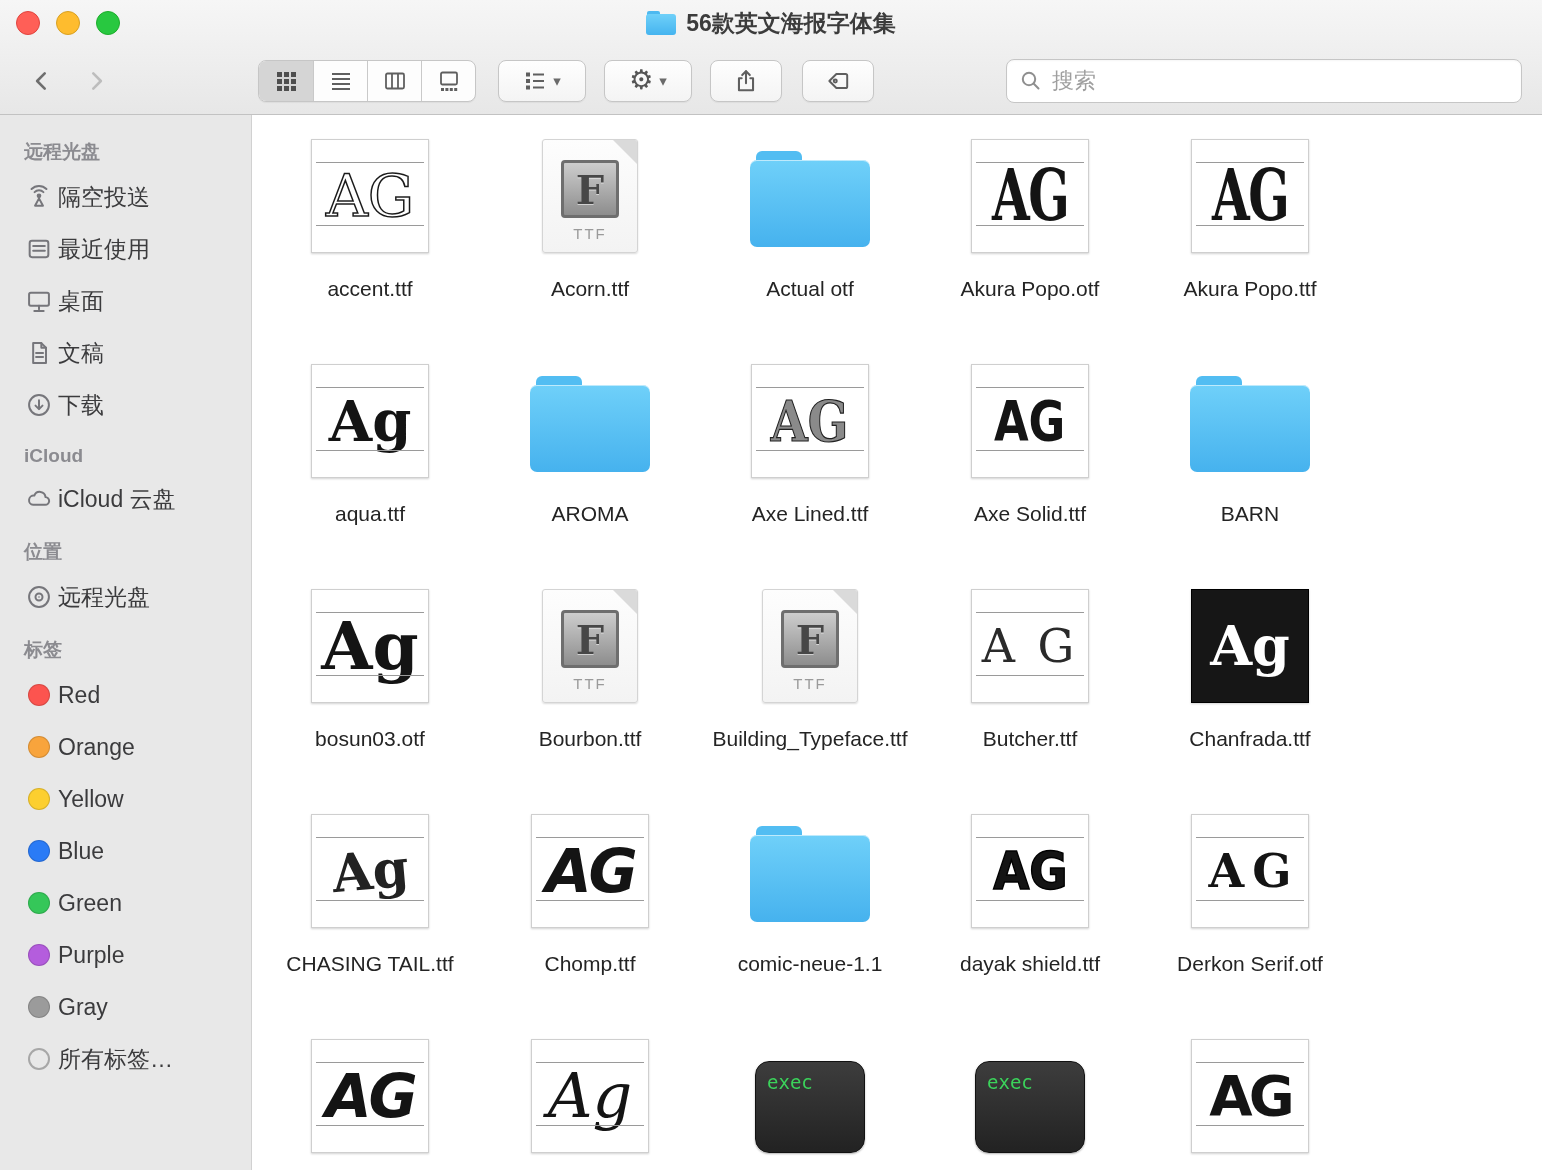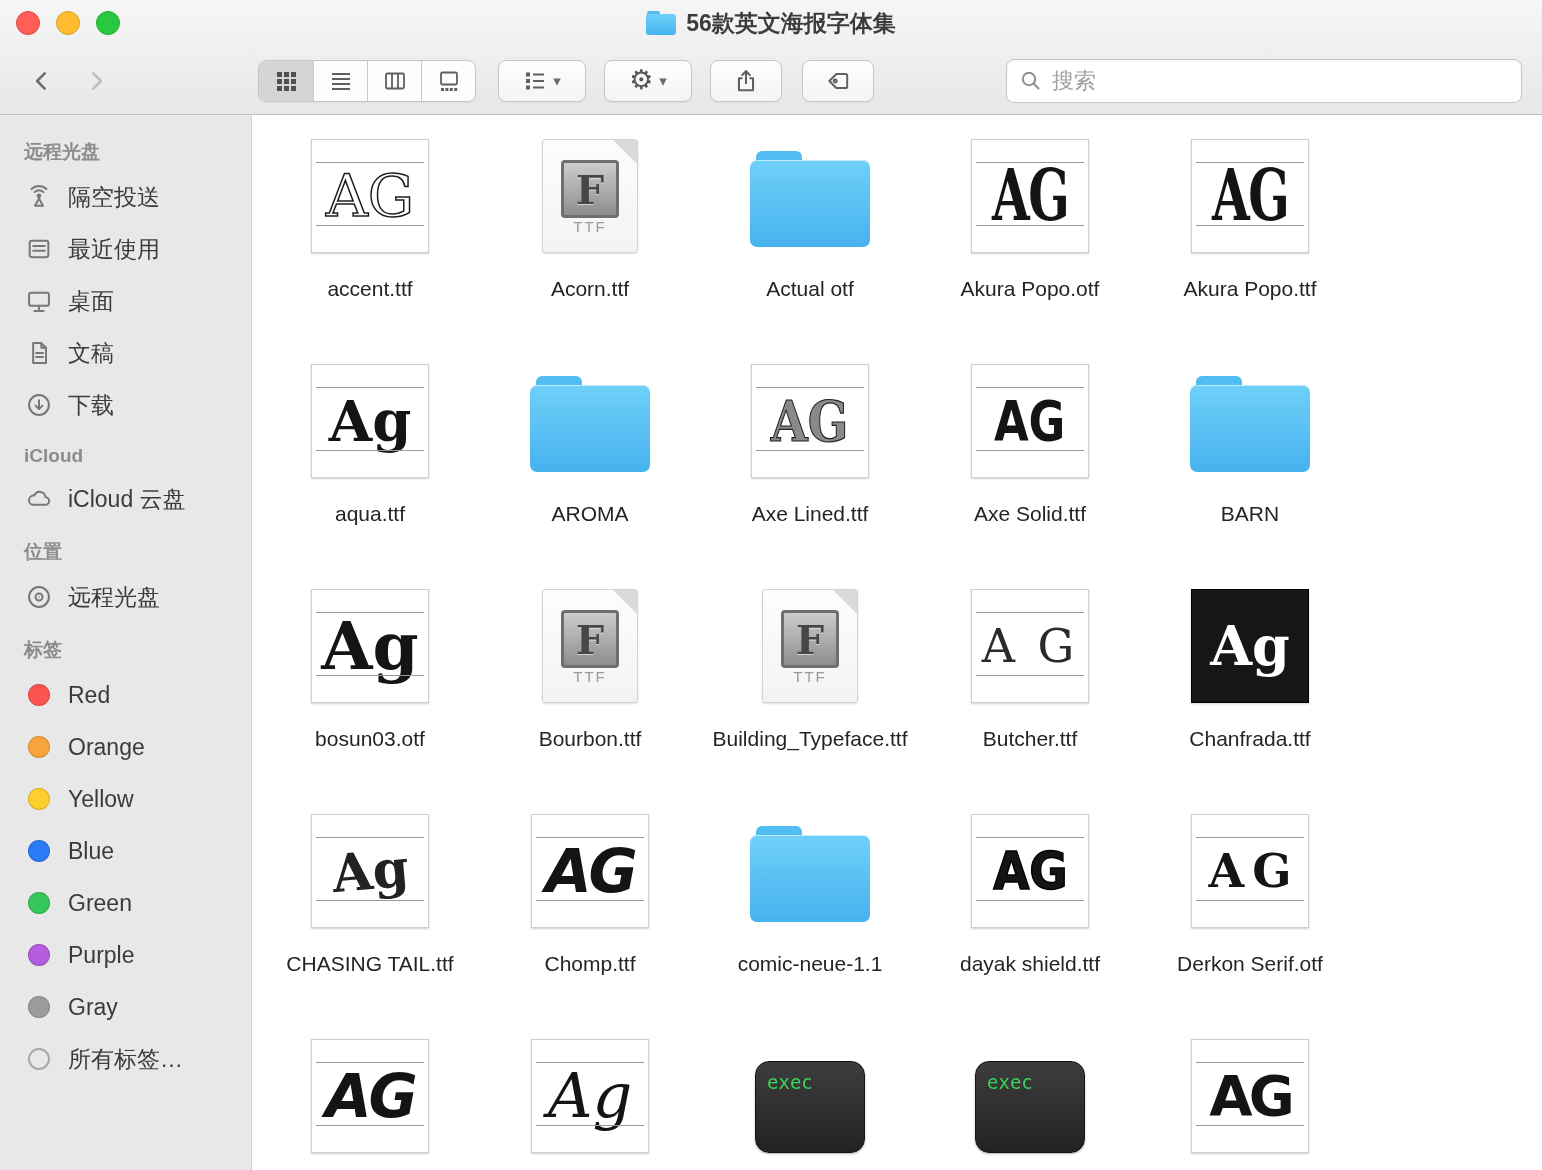--- a/index.html
+++ b/index.html
@@ -57,21 +57,21 @@
   }
   .search input::placeholder { color:#9f9f9f; }
 
   
   .sidebar {
     position:absolute; top:115px; left:0; width:252px; bottom:0;
     background:#e8e8e8; border-right:1px solid #d1d1d1; padding-top:10px;
     overflow:hidden;
   }
   .side-sec-title { padding:14px 0 6px 24px; font-size:19px; font-weight:600; color:#8b8b90; }
-  .side-item { display:flex; align-items:center; gap:14px; height:52px; padding:0 8px 0 24px; cursor:default; }
+  .side-item { display:flex; align-items:center; gap:4px; height:52px; padding:0 8px 0 24px; cursor:default; }
   .side-item .lbl { font-size:23px; color:#3b3b3d; white-space:nowrap; overflow:hidden; text-overflow:ellipsis; }
   .side-ic { width:30px; height:30px; flex:0 0 30px; display:flex; align-items:center; justify-content:center; }
   .side-ic svg { width:28px; height:28px; stroke:#76767b; fill:none; stroke-width:1.7; stroke-linecap:round; stroke-linejoin:round; }
   .tag-dot { width:22px; height:22px; border-radius:50%; margin:4px; border:1px solid rgba(0,0,0,.14); flex:0 0 22px; }
   .tag-dot.hollow { background:transparent; border:2px solid #a7a7a7; }
 
   
   .content { position:absolute; top:115px; left:252px; right:0; bottom:0; background:#fff; overflow:hidden; }
   .grid { display:grid; grid-template-columns:repeat(5, 220px); padding:14px 0 0 8px; }
   .tile { width:220px; height:225px; display:flex; flex-direction:column; align-items:center; }
@@ -129,21 +129,21 @@
     display:flex; flex-direction:column; align-items:center;
     box-shadow:0 1px 2px rgba(0,0,0,.14);
   }
   .ttfdoc .fold { position:absolute; top:-1px; right:-1px; width:0; height:0; border-left:26px solid transparent; border-top:26px solid #dadada; }
   .ttfdoc .fold::after { content:""; position:absolute; left:-26px; top:-27px; width:0; height:0; border-left:26px solid transparent; border-bottom:1px solid transparent; }
   .ttfdoc .pic {
     margin-top:20px; width:58px; height:58px; border:3px solid #6e6e6e; border-radius:4px;
     background:linear-gradient(#cdcdcd,#8d8d8d); display:flex; align-items:center; justify-content:center;
   }
   .ttfdoc .pic span { font-family:"DejaVu Serif","Liberation Serif",serif; font-size:40px; font-weight:700; color:#474747; text-shadow:0 1px 0 rgba(255,255,255,.55); }
-  .ttfdoc .badge { font-size:15px; letter-spacing:2px; color:#9a9a9a; }
+  .ttfdoc .badge { margin-top:7px; font-size:15px; letter-spacing:2px; color:#9a9a9a; }
 
   
   .execicon {
     width:110px; height:92px; background:linear-gradient(#3d3d3d,#222);
     border:1px solid #121212; border-radius:14px; padding:9px 11px;
     box-shadow:0 1px 2px rgba(0,0,0,.3);
   }
   .exec-label { font-family:"DejaVu Sans Mono","Liberation Mono",monospace; font-size:19px; color:#3bd35b; }
 
   button { cursor:default; font-family:inherit; }

